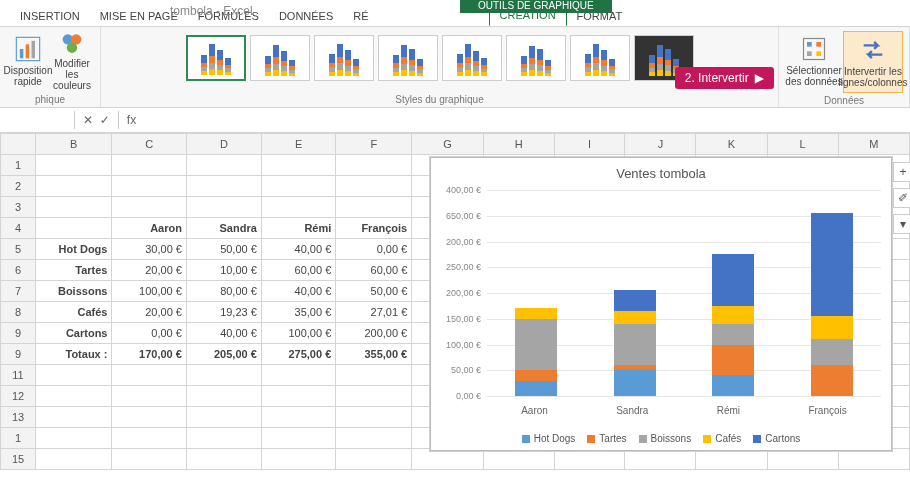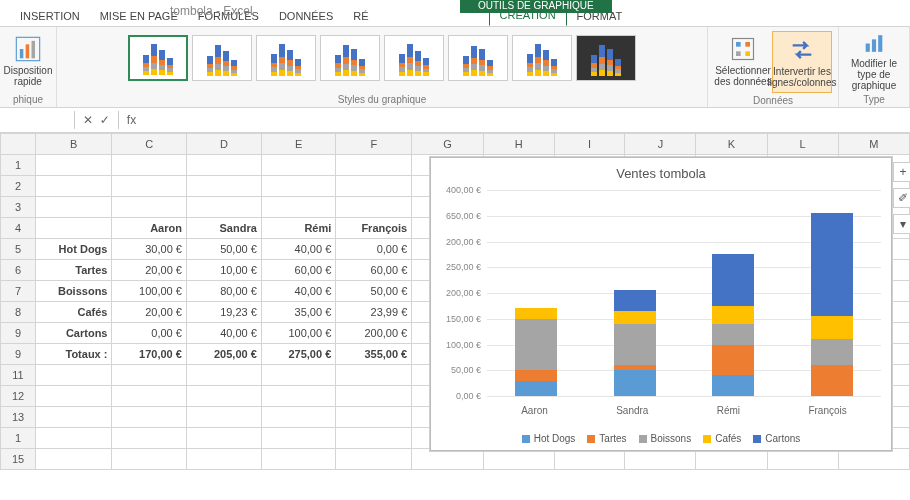--- a/index.html
+++ b/index.html
@@ -69,20 +69,28 @@
     <div style="display:flex">
       <div class="btn" style="width:44px">
         <svg class="ic" viewBox="0 0 24 24">
             <rect x="2" y="2" width="20" height="20" fill="none" stroke="#5b9bd5"></rect>
             <rect x="5" y="12" width="3" height="8" fill="#5b9bd5"></rect>
             <rect x="10" y="8" width="3" height="12" fill="#ed7d31"></rect>
             <rect x="15" y="5" width="3" height="15" fill="#a5a5a5"></rect>
           </svg>
         <span>Disposition rapide</span>
       </div>
+      <div class="btn" style="width:44px">
+        <svg class="ic" viewBox="0 0 24 24">
+            <circle cx="8" cy="8" r="5" fill="#5b9bd5"></circle>
+            <circle cx="16" cy="8" r="5" fill="#ed7d31"></circle>
+            <circle cx="12" cy="16" r="5" fill="#70ad47"></circle>
+          </svg>
+        <span>Modifier les couleurs</span>
+      </div>
     </div>
     <span class="label">phique</span>
   </div>
   <div class="group" style="flex:1">
     <div class="styles-gallery">
       <div class="style-thumb sel">
           <div class="bar" style="height:60%"></div>
           <div class="bar" style="height:90%"></div>
           <div class="bar" style="height:75%"></div>
           <div class="bar" style="height:50%"></div>
@@ -124,20 +132,23 @@
           <div class="bar" style="height:48%"></div>
         </div>
       <div class="style-thumb dark">
           <div class="bar" style="height:58%"></div>
           <div class="bar" style="height:86%"></div>
           <div class="bar" style="height:74%"></div>
           <div class="bar" style="height:46%"></div>
         </div>
     </div>
     <span class="label">Styles du graphique</span>
+    <div class="callout" style="right:4px;top:40px">
+      <span>2. Intervertir</span><span class="arrow">▶</span>
+    </div>
   </div>
   <div class="group">
     <div style="display:flex">
       <div class="btn">
         <svg class="ic" viewBox="0 0 24 24">
             <rect x="3" y="3" width="18" height="18" fill="none" stroke="#888"></rect>
             <rect x="6" y="6" width="4" height="4" fill="#5b9bd5"></rect>
             <rect x="14" y="6" width="4" height="4" fill="#ed7d31"></rect>
             <rect x="6" y="14" width="4" height="4" fill="#a5a5a5"></rect>
             <rect x="14" y="14" width="4" height="4" fill="#ffc000"></rect>
@@ -145,31 +156,20 @@
         <span>Sélectionner des données</span>
       </div>
       <div class="btn" style="background:#fde9cc;border:1px solid #f0b450">
         <svg class="ic" viewBox="0 0 24 24">
             <path d="M4 8h12l-3-3m3 3-3 3M20 16H8l3 3m-3-3 3-3" stroke="#4472c4" fill="none" stroke-width="2"></path>
           </svg>
         <span>Intervertir les lignes/colonnes</span>
       </div>
     </div>
     <span class="label">Données</span>
-  </div>
-  <div class="group">
-    <div class="btn">
-      <svg class="ic" viewBox="0 0 24 24">
-          <rect x="4" y="12" width="4" height="8" fill="#5b9bd5"></rect>
-          <rect x="10" y="8" width="4" height="12" fill="#5b9bd5"></rect>
-          <rect x="16" y="4" width="4" height="16" fill="#5b9bd5"></rect>
-        </svg>
-      <span>Modifier le type de graphique</span>
-    </div>
-    <span class="label">Type</span>
   </div>
 </div>
 
 <div class="fbar">
   <span style="width:60px"></span>
   <span class="sep"></span>
   <span>✕</span>&nbsp;&nbsp;
   <span>✓</span>
   <span class="sep"></span>
   <span class="fx">fx</span>
@@ -298,21 +298,21 @@
           <td class=""></td>
           <td class=""></td>
           <td class=""></td>
         </tr>
         <tr>
           <th class="row">8</th>
           <td class="lcell">Cafés</td>
           <td class="dcell">20,00 €</td>
           <td class="dcell">19,23 €</td>
           <td class="dcell">35,00 €</td>
-          <td class="dcell">23,99 €</td>
+          <td class="dcell">27,01 €</td>
           <td class=""></td>
           <td class=""></td>
           <td class=""></td>
           <td class=""></td>
           <td class=""></td>
           <td class=""></td>
           <td class=""></td>
         </tr>
         <tr>
           <th class="row">9</th>

